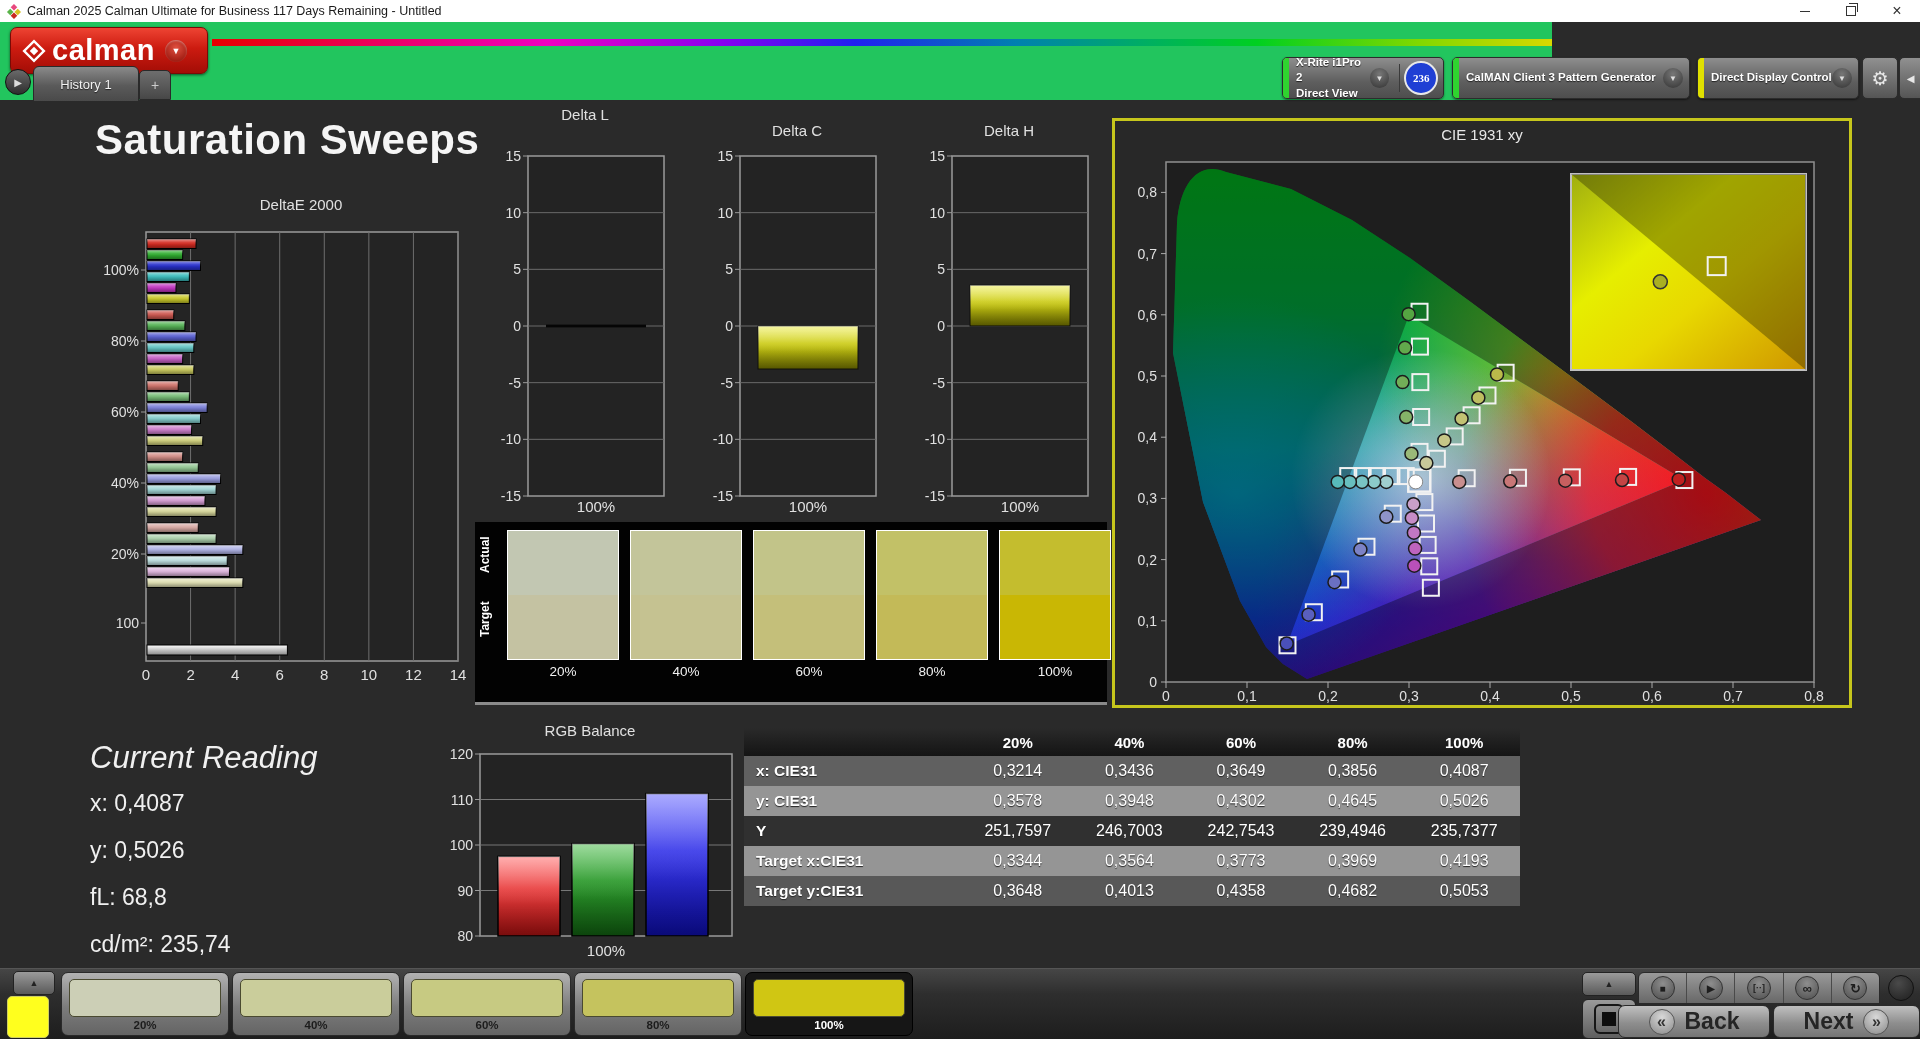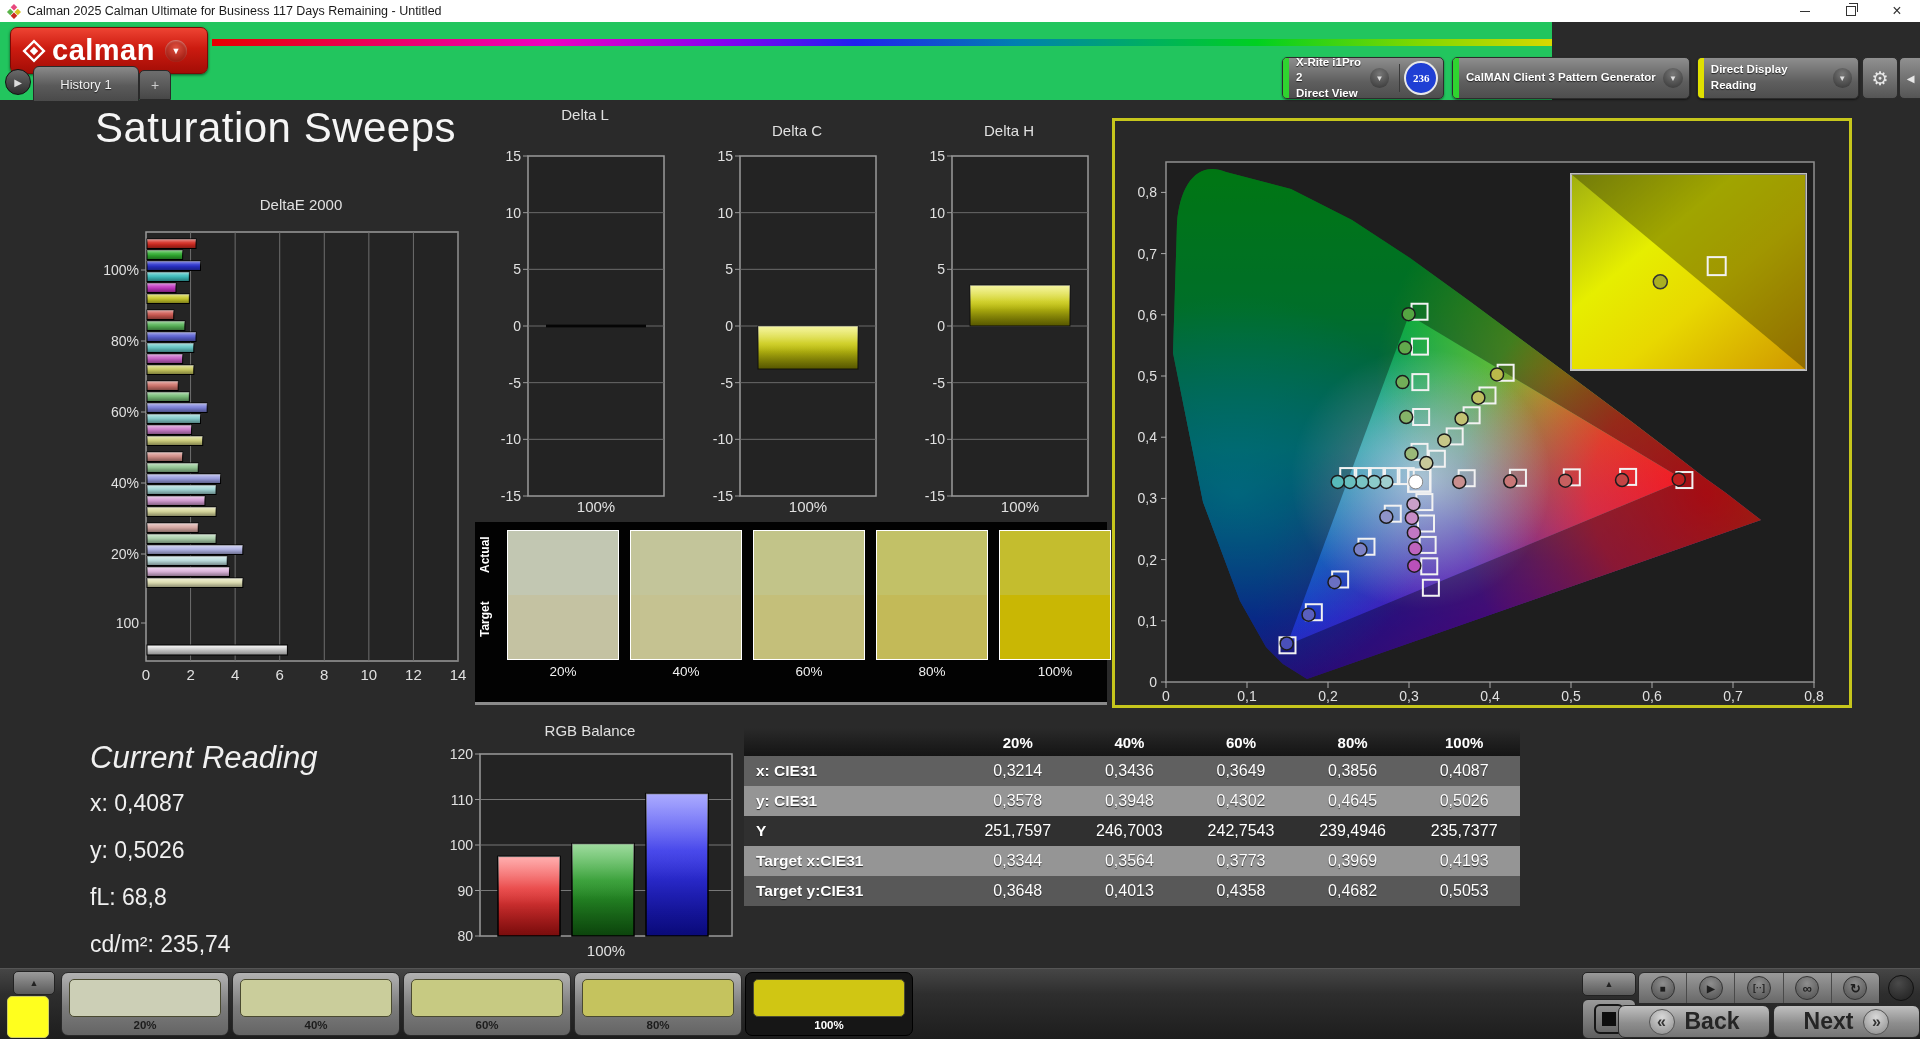--- a/index.html
+++ b/index.html
@@ -40,21 +40,21 @@
   .edge-yellow{background:#e0e000;}
   .tool-label{color:#fff;font-size:11.5px;font-weight:bold;text-shadow:0 1px 1px #222;margin-left:7px;line-height:1.35;}
   .tool-caret{margin-left:auto;margin-right:6px;width:20px;height:20px;border-radius:50%;
     background:radial-gradient(circle at 50% 30%,#777,#333);color:#ddd;font-size:8px;display:flex;align-items:center;justify-content:center;}
   .tool-divider{width:1px;height:70%;background:#3a3a3a;margin:0 4px;}
   .badge{width:30px;height:30px;border-radius:50%;background:#1f3fd4;border:2px solid #e8e8e8;color:#fff;
     font-size:11px;font-weight:bold;display:flex;align-items:center;justify-content:center;margin-right:5px;font-family:Liberation Serif, serif;}
   .icon-btn{position:absolute;top:35px;height:40px;border-radius:5px;background:linear-gradient(180deg,#909090,#555);
     border:1px solid #2c2c2c;display:flex;align-items:center;justify-content:center;color:#e8e8e8;}
   
-  .page-title{position:absolute;left:95px;top:104px;font-size:42px;color:#f5f5f5;font-weight:400;letter-spacing:.5px;}
+  .page-title{position:absolute;left:95px;top:116px;font-size:42px;color:#f5f5f5;font-weight:700;letter-spacing:.5px;}
   .chart-title{position:absolute;text-align:center;color:#e0e0e0;font-size:15px;}
   svg text.tick{fill:#e0e0e0;font-family:"Liberation Sans",sans-serif;font-size:14px;}
   svg text.cat{fill:#e0e0e0;font-family:"Liberation Sans",sans-serif;font-size:15px;}
   
   .swatch-panel{position:absolute;left:475px;top:522px;width:632px;height:180px;background:#020202;border-bottom:3px solid #8a8a8a;}
   .swatch-rowlabel{position:absolute;left:2px;width:16px;color:#fff;font-size:12px;font-weight:bold;
     transform:rotate(-90deg);transform-origin:center;white-space:nowrap;text-align:center;}
   .swatch-cols{position:absolute;left:32px;top:8px;display:flex;gap:11px;}
   .swatch-col{width:112px;}
   .swatch-box{width:112px;height:130px;border:1px solid #fff;box-sizing:border-box;}
@@ -232,21 +232,21 @@
       <div class="tool-divider"></div>
       <div class="badge">236</div>
     </div>
     <div class="tool-btn" style="left:1452px;width:236px;">
       <div class="tool-edge edge-green"></div>
       <div class="tool-label">CalMAN Client 3 Pattern Generator</div>
       <div class="tool-caret">▼</div>
     </div>
     <div class="tool-btn" style="left:1697px;width:160px;">
       <div class="tool-edge edge-yellow"></div>
-      <div class="tool-label">Direct Display Reading</div>
+      <div class="tool-label">Direct Display Control</div>
       <div class="tool-caret">▼</div>
     </div>
     <div class="icon-btn" style="left:1862px;width:34px;">
       <span style="font-size:19px;">⚙</span>
     </div>
     <div class="icon-btn" style="left:1899px;width:21px;border-radius:5px 0 0 5px;">
       <span style="font-size:10px;">◀</span>
     </div>
   </div>
 
@@ -459,20 +459,21 @@
           <div class="swatch-box">
             <div class="swatch-half" style="background: rgb(196, 189, 46);"></div>
             <div class="swatch-half" style="background: rgb(201, 183, 4);"></div>
           </div>
           <div class="swatch-label">100%</div>
         </div>
       </div>
   </div>
 
   <div class="cie-panel">
+    <div class="cie-title">CIE 1931 xy</div>
     <svg id="svg-cie" style="position:absolute;left:1px;top:23px;" width="732" height="560" viewBox="0 0 732 560">
       <rect x="50" y="18" width="648" height="520" fill="#1e1e1e" stroke="#909090" stroke-width="1.5"></rect>
       <g clip-path="url(#clip-locus)">
         <g id="cie-colors">
           <rect x="0" y="0" width="732" height="558" fill="url(#cie-base)"></rect>
           <rect x="0" y="0" width="732" height="558" fill="url(#cie-ylw)"></rect>
           <rect x="0" y="0" width="732" height="558" fill="url(#cie-red)"></rect>
           <rect x="0" y="0" width="732" height="558" fill="url(#cie-mag)"></rect>
           <rect x="0" y="0" width="732" height="558" fill="url(#cie-cyn)"></rect>
           <rect x="0" y="0" width="732" height="558" fill="url(#cie-wht)"></rect>

